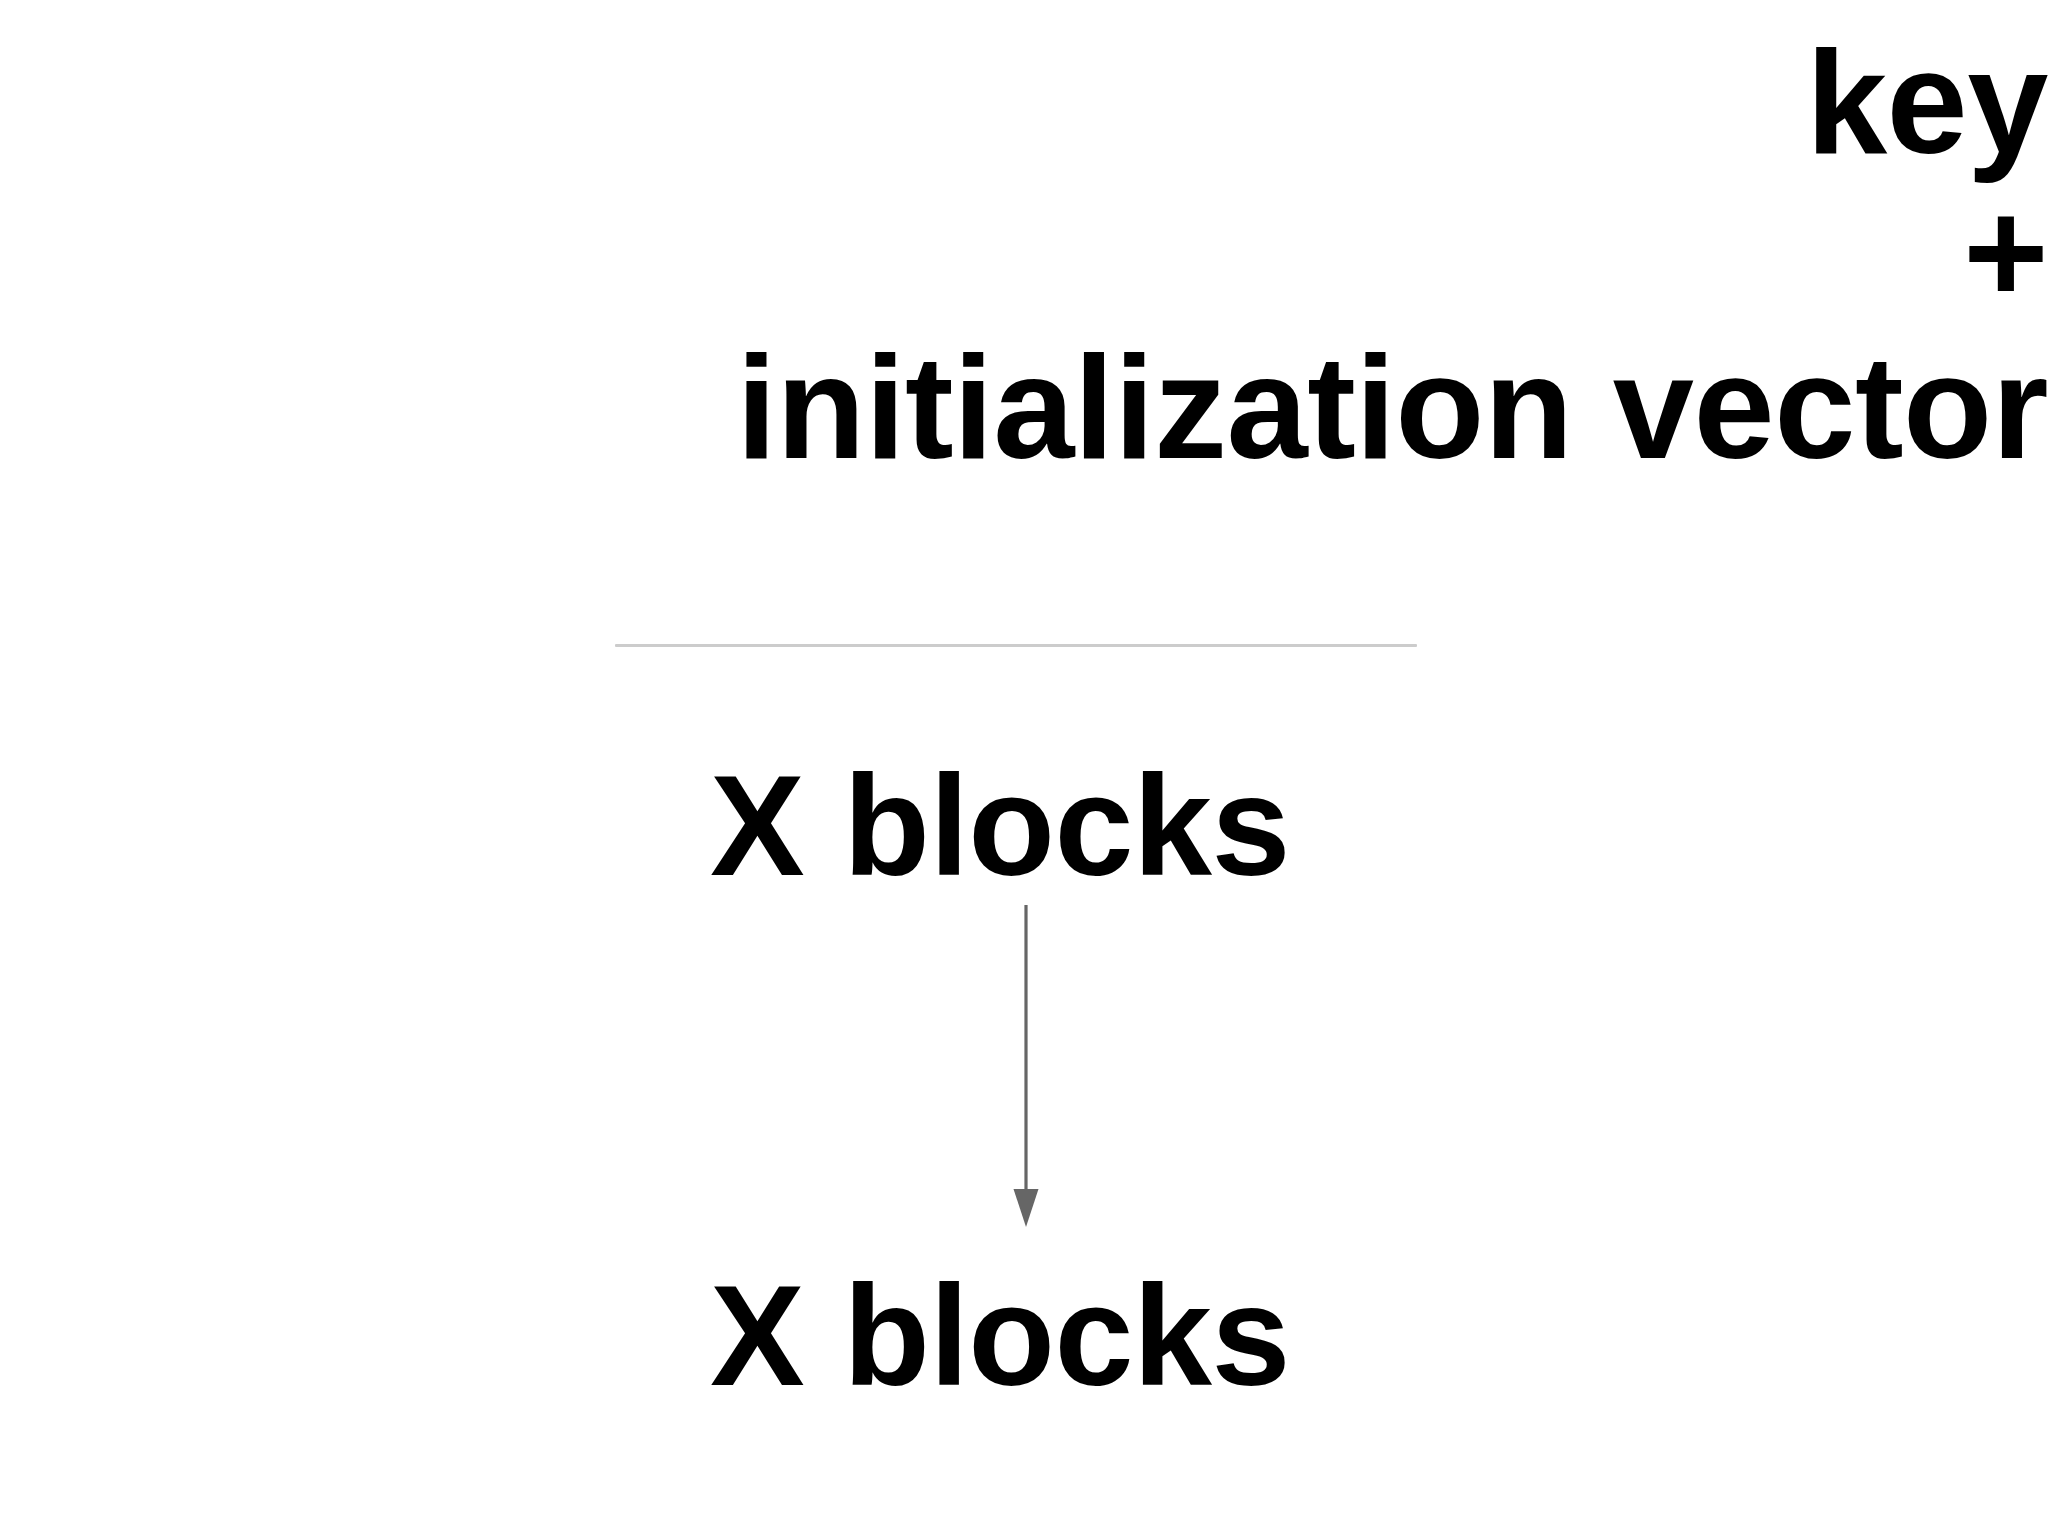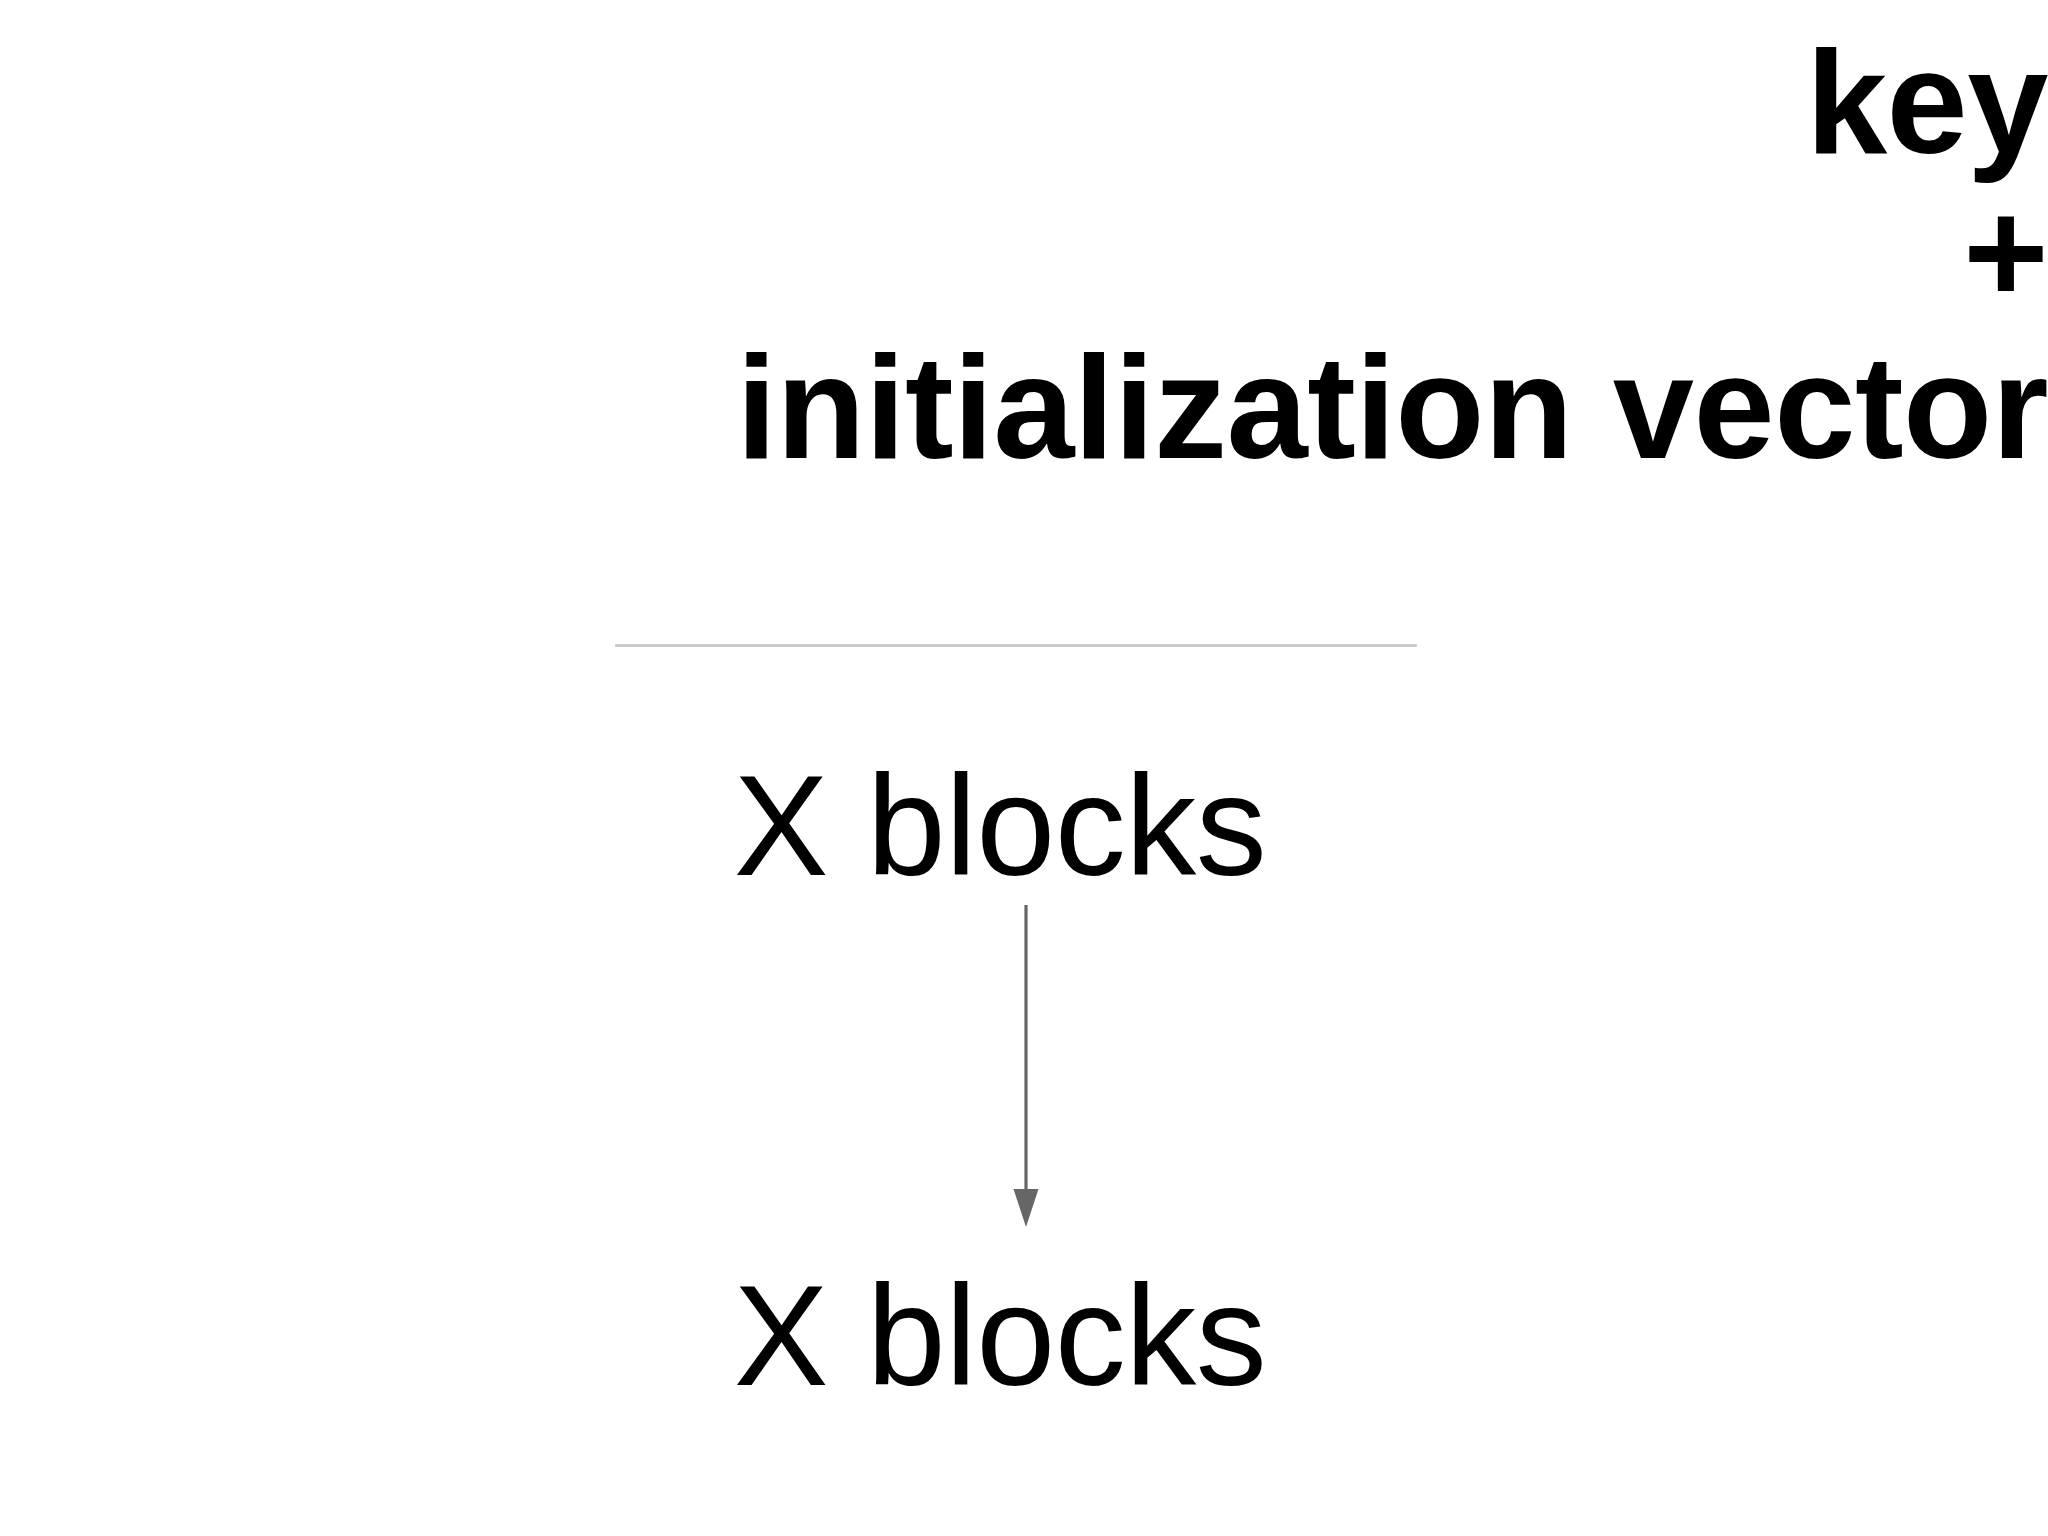--- a/index.html
+++ b/index.html
@@ -73,21 +73,21 @@
     border-radius: 1px;
   }
 
   
   .block-label {
     position: absolute;
     left: 0;
     width: 2048px;
     text-align: center;
     font-family: "Liberation Sans", sans-serif;
-    font-weight: normal;
+    font-weight: bold;
     font-size: 142px;
     line-height: 142px;
     color: #000000;
     letter-spacing: -0.5px;
     white-space: nowrap;
   }
   .block-label > span { margin-left: -48px; display: inline-block; }
 
   .block-top { top: 755px; }
   .block-bottom { top: 1265px; }

